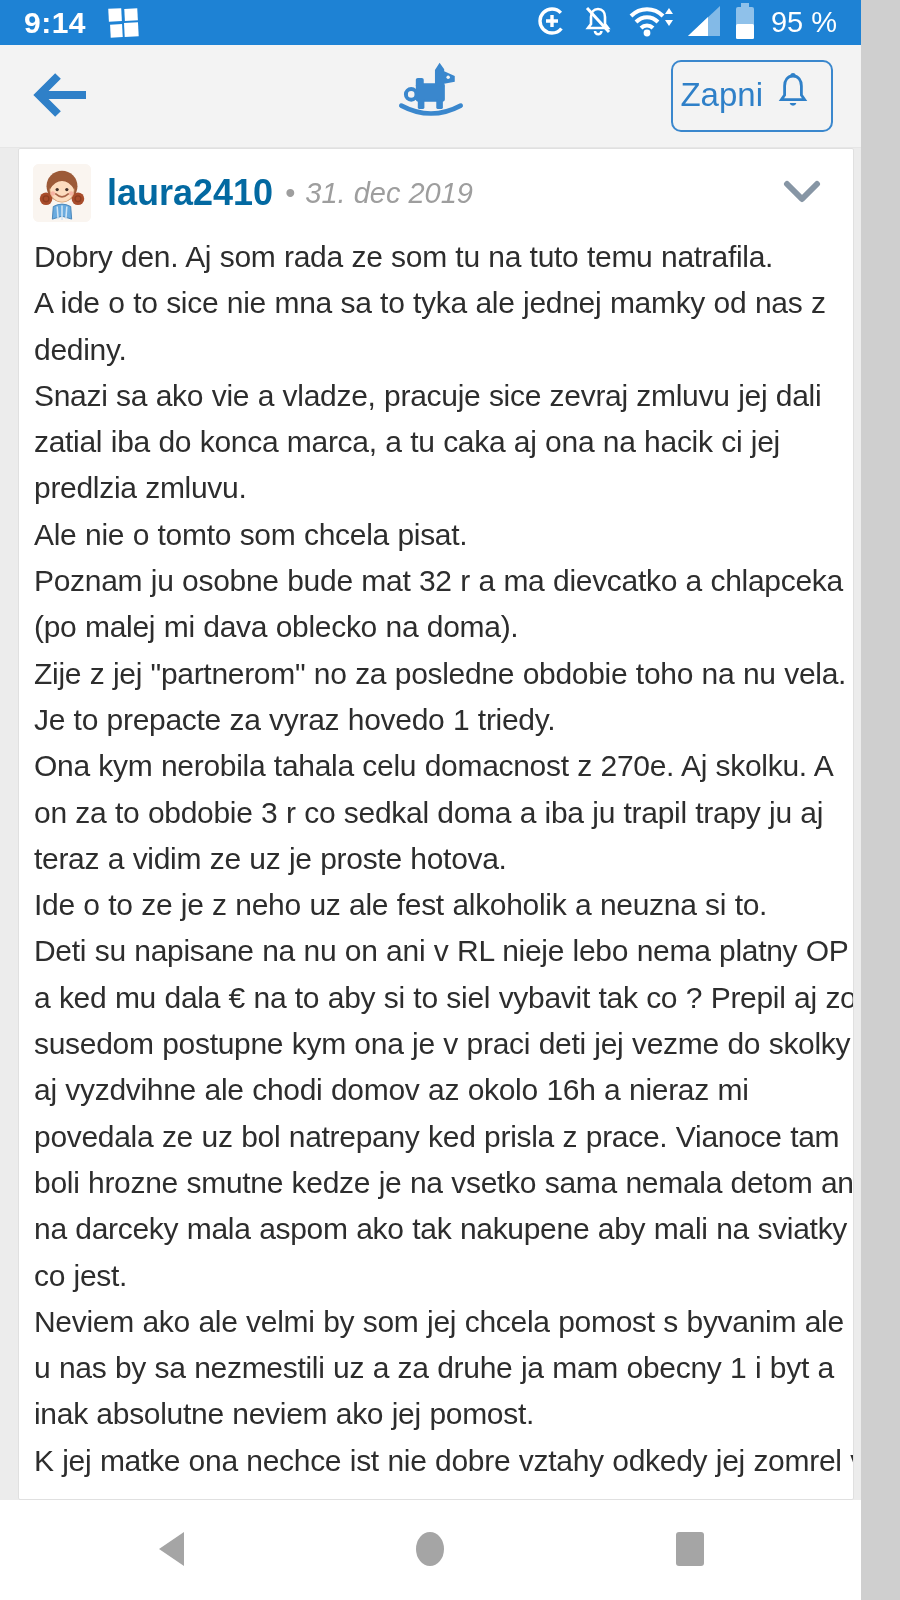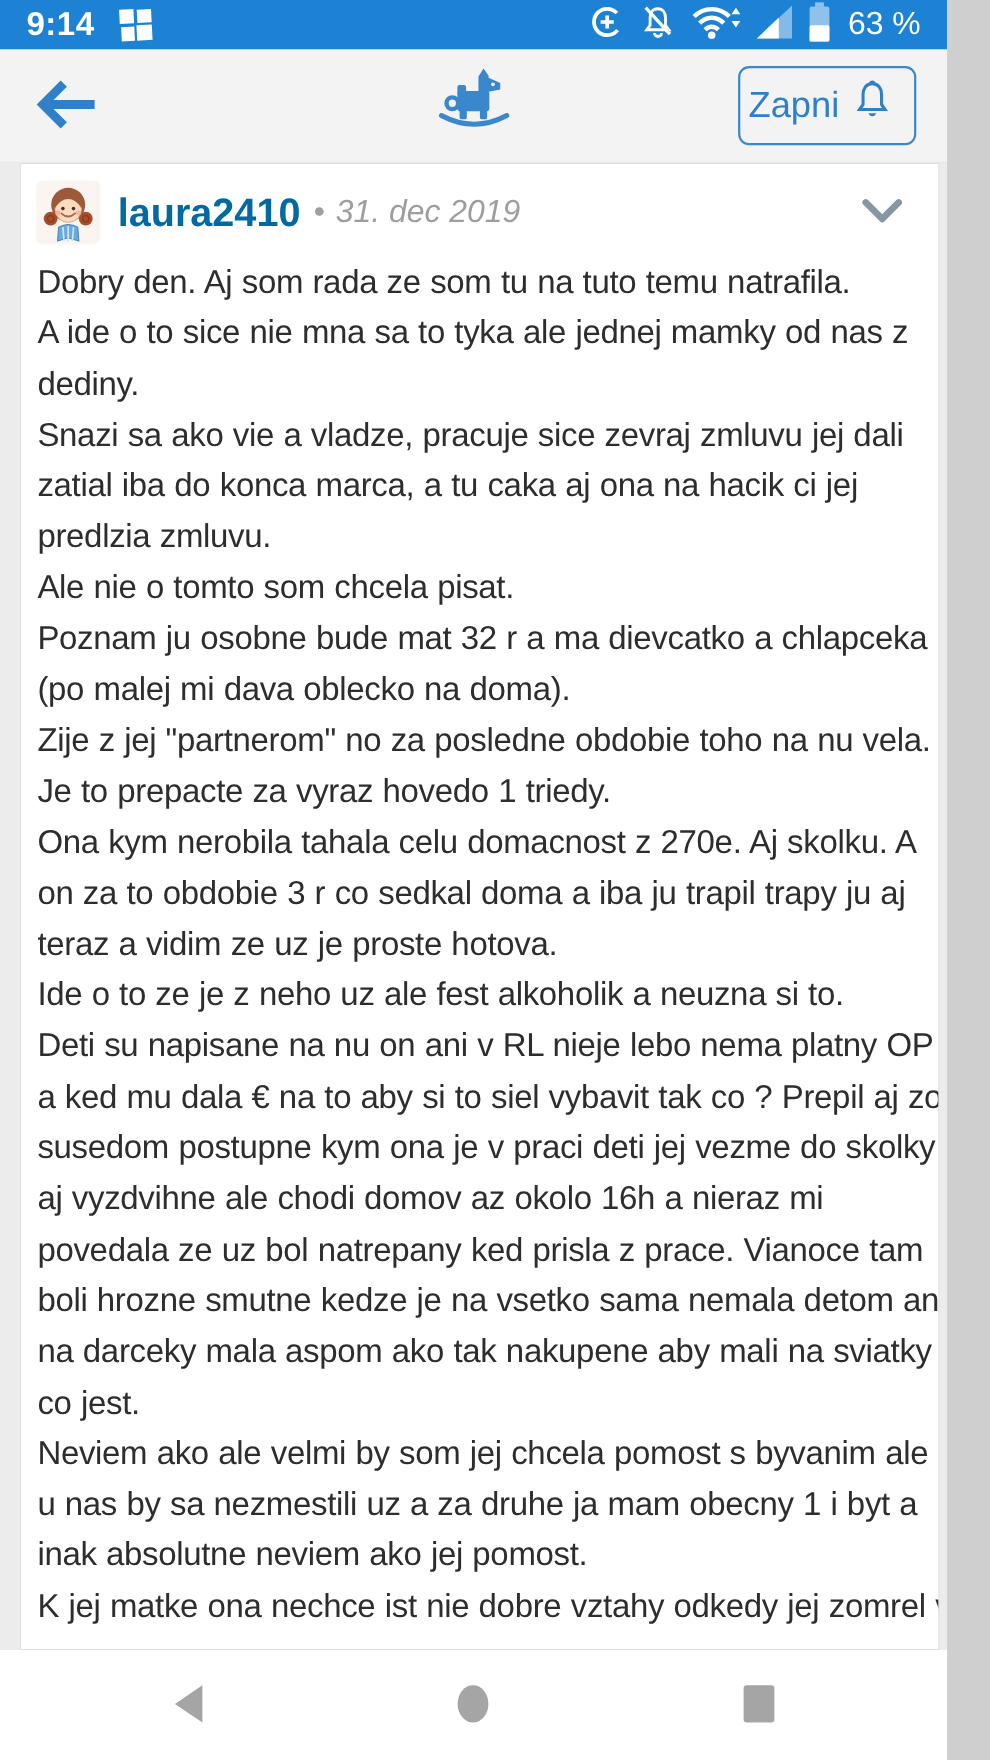--- a/index.html
+++ b/index.html
@@ -105,21 +105,21 @@
           <path d="M1 31 L21 31 L21 12 Z" fill="#fff"></path>
         </svg>
       </span>
       <span>
         <svg width="22" height="36" viewBox="0 0 22 36">
           <rect x="7" y="0" width="8" height="4" fill="rgba(255,255,255,0.5)"></rect>
           <rect x="2" y="4" width="18" height="32" rx="2" fill="rgba(255,255,255,0.5)"></rect>
           <rect x="2" y="21" width="18" height="15" rx="1.5" fill="#fff"></rect>
         </svg>
       </span>
-      <span class="sb-batt-text">63 %</span>
+      <span class="sb-batt-text">95 %</span>
     </span>
   </div>
 
   <div class="appbar">
     <button class="back-btn">
       <span>
         <svg width="58" height="48" viewBox="0 0 58 48">
           <path d="M26 5 L7 24 L26 43" fill="none" stroke="#2f80c8" stroke-width="8" stroke-linejoin="miter"></path>
           <path d="M7 24 H54" stroke="#2f80c8" stroke-width="8"></path>
         </svg>

